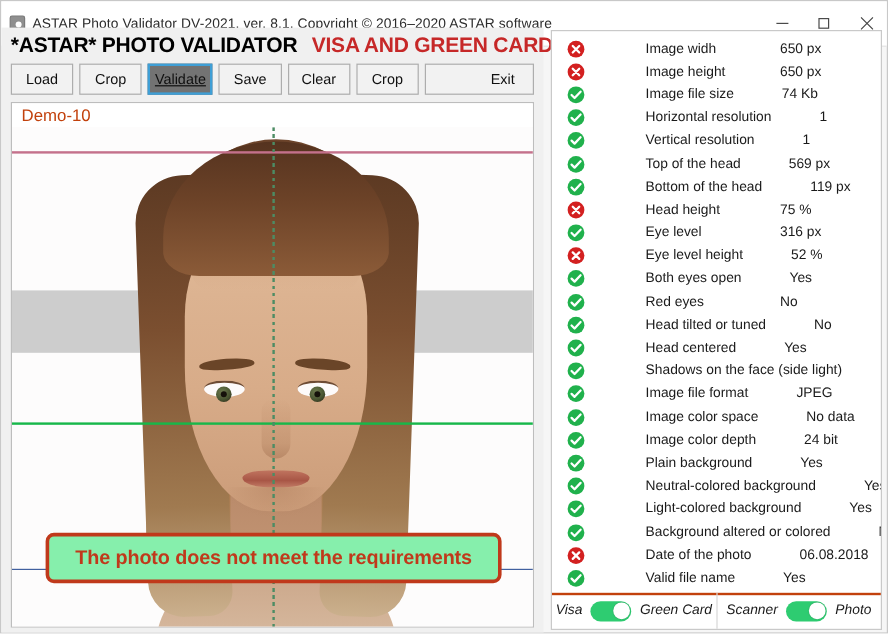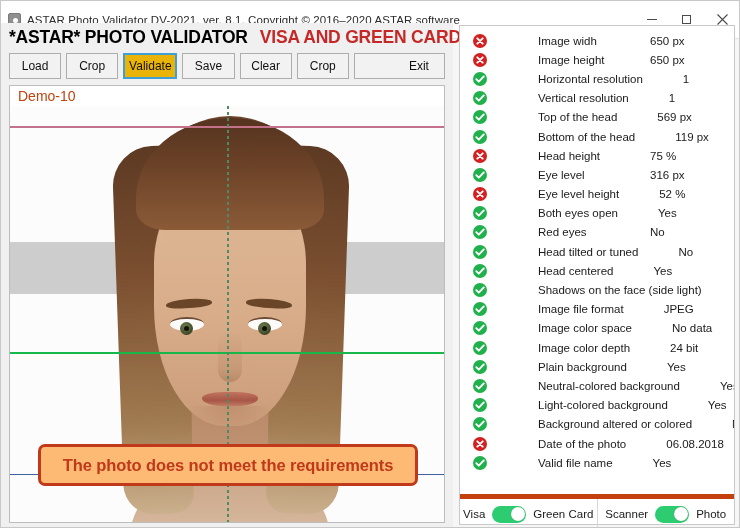--- a/index.html
+++ b/index.html
@@ -103,21 +103,22 @@
     background: #f2f2f2;
     border: 1px solid #adadad;
     font-size: 12px;
     color: #101010;
     display: flex; align-items: center; justify-content: center;
     cursor: default;
   }
   .tbtn:last-child { margin-right: 0; padding-left: 39px; }
   .tbtn.active {
     border: 2px solid #3f9fd6;
-    background: #eab308;
+    background: #737373;
+    text-decoration: underline;
   }
 
   
   .photo-frame {
     position: absolute; left: 8px; top: 62px;
     width: 436px; height: 438px;
     background: #ffffff;
     border: 1px solid #bdbdbd;
     overflow: hidden;
   }
@@ -273,21 +274,21 @@
     left: 217px; top: 0px; width: 2px; height: 418px;
     background: repeating-linear-gradient(180deg,
       #4c8c64 0px, #4c8c64 3px,
       rgba(255,255,255,0) 3px, rgba(255,255,255,0) 6px);
   }
 
   
   .warn-box {
     position: absolute; left: 28px; top: 338px;
     width: 380px; height: 42px;
-    background: #fdba74;
+    background: #86efac;
     border: 3px solid #c0391b;
     border-radius: 7px;
     display: flex; align-items: center; justify-content: center;
     z-index: 10;
   }
   .warn-text {
     color: #c0391b;
     font-size: 16.5px;
     font-weight: bold;
     letter-spacing: -0.1px;
@@ -332,22 +333,22 @@
     color: #1a1a1a;
     white-space: nowrap;
     width: 74px;
     flex: none;
   }
 
   
   .toggle-bar {
     flex: none;
     height: 30px;
-    border-top: 5px solid #c2410c;
-    display: flex; align-items: flex-start;
+    border-top: 2px solid #c2410c;
+    display: flex; align-items: flex-end; font-style: italic;
   }
   .toggle-group {
     flex: 1 1 0;
     display: flex; align-items: center; justify-content: center;
     height: 30px;
     gap: 7px;
   }
   .toggle-group.first { border-right: 1px solid #d8d8d8; }
   .tg-label { font-size: 11.5px; color: #1a1a1a; white-space: nowrap; }
   .switch {
@@ -469,20 +470,29 @@
           </span>
           <span class="check-label">Image height</span>
           <span class="check-value">650 px</span>
         </div>
         <div class="check-row">
           <span class="badge ok">
             <svg width="14" height="14" viewBox="0 0 14 14">
               <path d="M3.3 7.2 L5.8 9.7 L10.8 4.4" stroke="#ffffff" stroke-width="1.9" fill="none" stroke-linecap="round" stroke-linejoin="round"></path>
             </svg>
           </span>
+          <span class="check-label">Image file size</span>
+          <span class="check-value">74 Kb</span>
+        </div>
+        <div class="check-row">
+          <span class="badge ok">
+            <svg width="14" height="14" viewBox="0 0 14 14">
+              <path d="M3.3 7.2 L5.8 9.7 L10.8 4.4" stroke="#ffffff" stroke-width="1.9" fill="none" stroke-linecap="round" stroke-linejoin="round"></path>
+            </svg>
+          </span>
           <span class="check-label">Horizontal resolution</span>
           <span class="check-value">1</span>
         </div>
         <div class="check-row">
           <span class="badge ok">
             <svg width="14" height="14" viewBox="0 0 14 14">
               <path d="M3.3 7.2 L5.8 9.7 L10.8 4.4" stroke="#ffffff" stroke-width="1.9" fill="none" stroke-linecap="round" stroke-linejoin="round"></path>
             </svg>
           </span>
           <span class="check-label">Vertical resolution</span>

